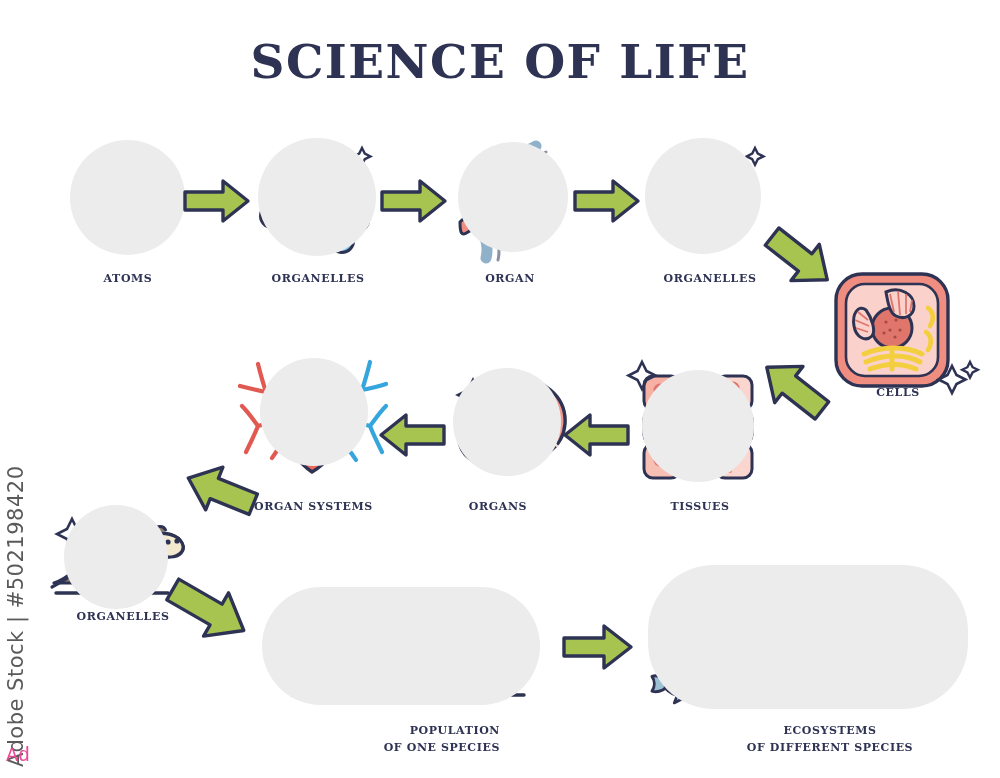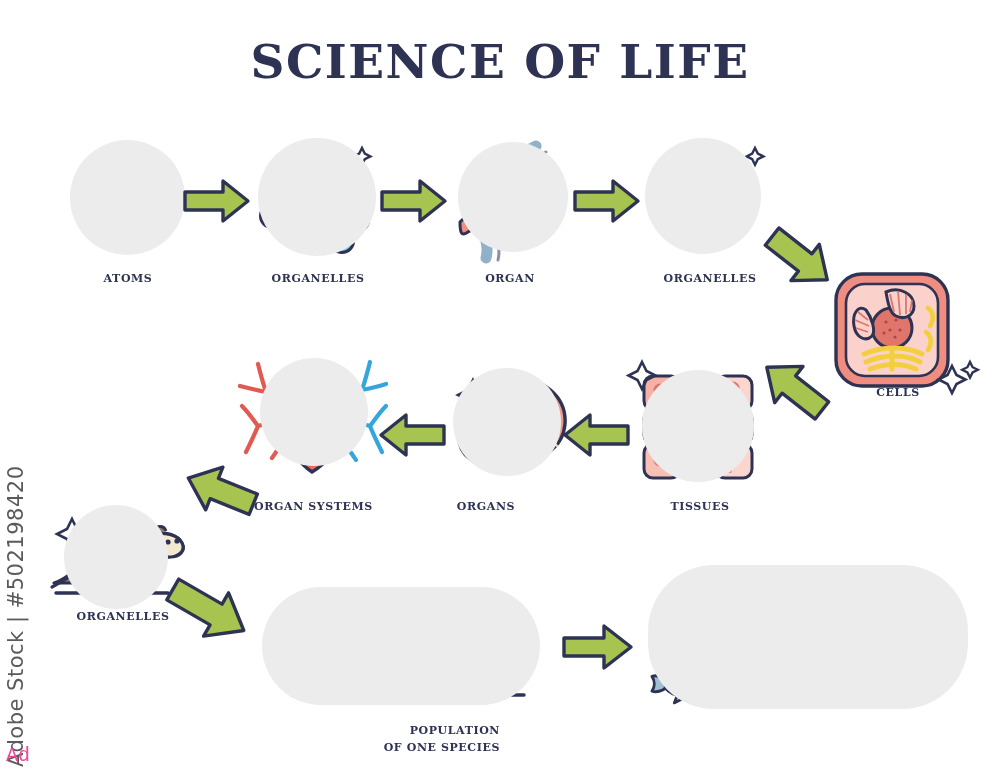--- a/index.html
+++ b/index.html
@@ -273,21 +273,21 @@
       <g stroke="#fbd6ce" stroke-width="2.4" fill="none" stroke-linecap="round">
         <path d="M56 40 C46 52 40 62 30 72 M46 50 C38 50 34 46 30 42 M40 58 C32 60 28 64 24 70
                  M48 62 C44 72 42 80 40 88 M44 72 C36 74 32 78 28 84 M52 74 C52 84 52 90 52 96"></path>
         <path d="M94 34 C86 46 82 56 78 68 M88 44 C82 42 78 38 74 34 M84 54 C78 56 74 60 70 66
                  M92 58 C94 68 96 76 98 86 M96 66 C102 66 106 64 110 60 M98 76 C104 78 108 80 112 84"></path>
       </g>
       <path d="M28 18 l5 10 10 5 -10 5 -5 10 -5 -10 -10 -5 10 -5 z" fill="none" stroke="#2e3354" stroke-width="2.6"></path>
       <path d="M52 16 l3 6 6 3 -6 3 -3 6 -3 -6 -6 -3 6 -3 z" fill="none" stroke="#2e3354" stroke-width="2.4"></path>
     </svg>
   </div>
-  <div class="caption" style="left:416px;top:498px;width:140px;">ORGANS</div>
+  <div class="caption" style="left:428px;top:498px;width:140px;">ORGANS</div>
 
   <svg class="arrow" style="left:378px;top:412px;" width="68" height="46" viewBox="0 0 68 46">
     <path d="M66 14 h-38 v-11 l-25 20 25 20 v-11 h38 z" fill="#a7c451" stroke="#2e3354" stroke-width="3.4" stroke-linejoin="round"></path>
   </svg>
 
   <div class="node" style="left:238px;top:358px;width:145px;height:130px;">
     <div class="disc" style="left:22px;top:0;width:108px;height:108px;"></div>
     <svg width="150" height="135" viewBox="0 0 150 135">
       <g fill="none" stroke="#e05a52" stroke-width="4.2" stroke-linecap="round">
         <path d="M62 52 C50 44 38 40 28 34 M28 34 C24 22 22 14 20 6 M28 34 C18 32 10 30 2 28
@@ -500,17 +500,19 @@
             <circle cx="30" cy="32" r="2"></circle>
           </g>
       </g>
 
       <line x1="48" y1="126" x2="226" y2="126" stroke="#2e3354" stroke-width="3.4" stroke-linecap="round"></line>
 
       <path d="M152 14 l5.5 11 11 5.5 -11 5.5 -5.5 11 -5.5 -11 -11 -5.5 11 -5.5 z" fill="none" stroke="#2e3354" stroke-width="2.8"></path>
       <path d="M178 12 l3.2 6.4 6.4 3.2 -6.4 3.2 -3.2 6.4 -3.2 -6.4 -6.4 -3.2 6.4 -3.2 z" fill="none" stroke="#2e3354" stroke-width="2.5"></path>
     </svg>
   </div>
+  <div class="caption" style="left:710px;top:722px;width:240px;">ECOSYSTEMS
+OF DIFFERENT SPECIES</div>
 
   <div class="wm-side">Adobe Stock | #502198420</div>
   <div class="wm-corner">Ad</div>
 
 </div>
 
 </body></html>

